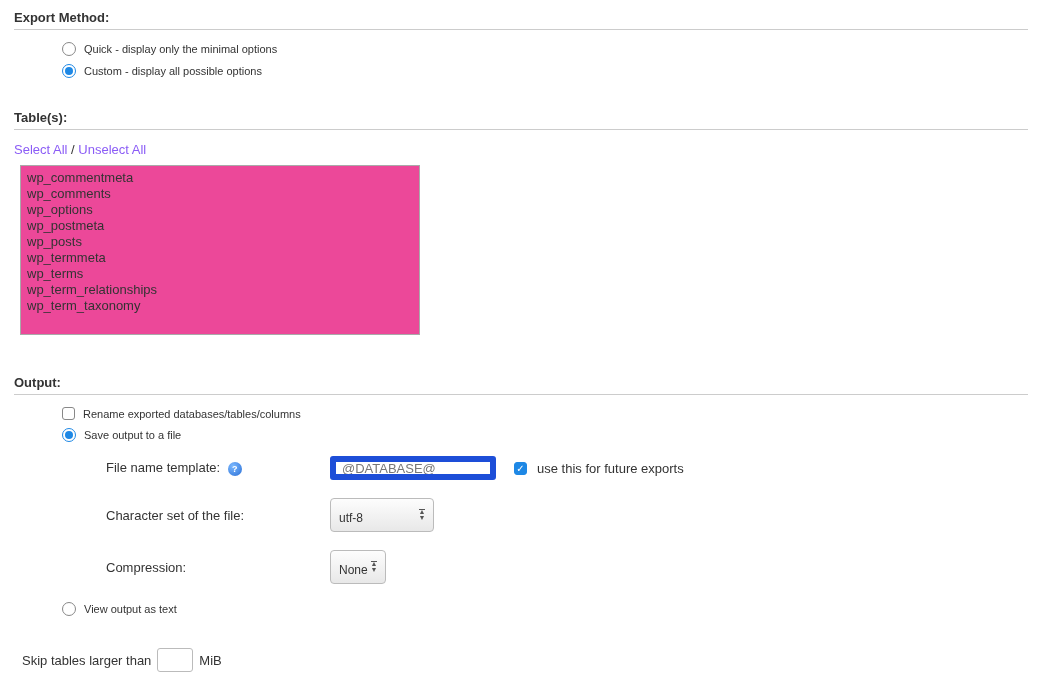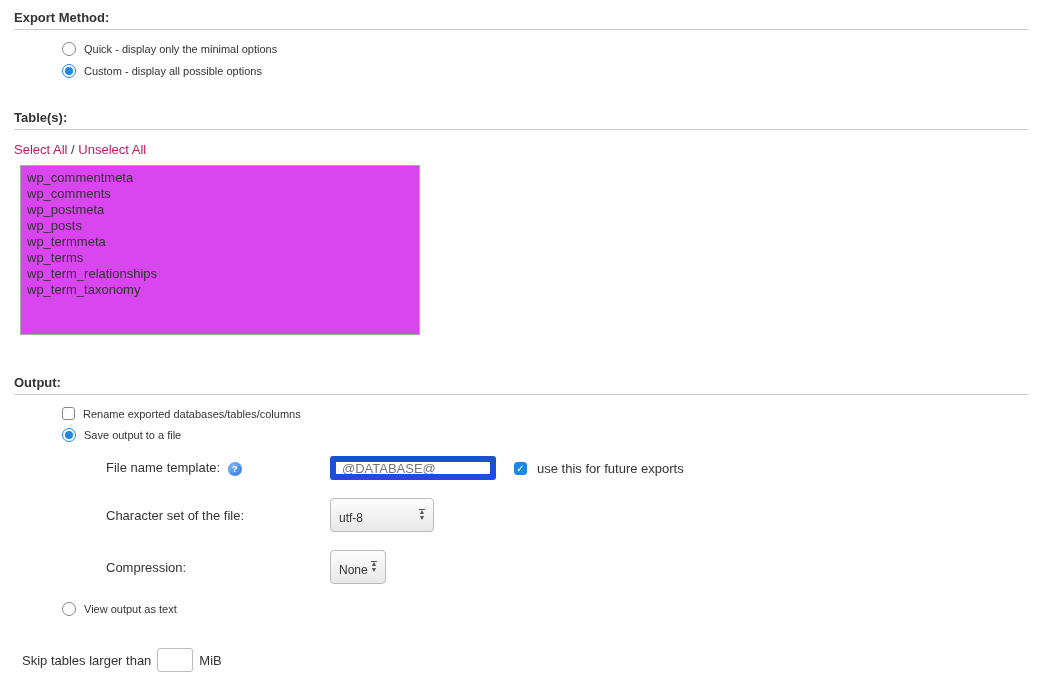--- a/index.html
+++ b/index.html
@@ -60,32 +60,32 @@
     justify-content: center;
     flex-shrink: 0;
     font-size: 10px;
     color: #fff;
   }
   .checkbox.checked {
     background: #1e88e5;
     border-color: #1e88e5;
   }
   .link {
-    color: #be185d;
+    color: #8b5cf6;
     cursor: pointer;
   }
   .link-row {
     margin: 6px 0 8px 0;
     font-size: 13px;
   }
   .table-select {
     width: 400px;
     height: 170px;
     border: 1px solid #a9a9a9;
-    background: #d946ef;
+    background: #ec4899;
     padding: 4px 6px;
     font-size: 13px;
     line-height: 16px;
     color: #333;
     overflow: hidden;
     margin-left: 6px;
   }
   .table-select div { white-space: nowrap; }
   .form-row {
     display: flex;
@@ -219,20 +219,21 @@
 <div class="section-title">Table(s):</div>
 <hr class="hr">
 
 <div class="link-row">
   <span class="link">Select All</span><span> / </span><span class="link">Unselect All</span>
 </div>
 
 <div class="table-select">
   <div>wp_commentmeta</div>
   <div>wp_comments</div>
+  <div>wp_options</div>
   <div>wp_postmeta</div>
   <div>wp_posts</div>
   <div>wp_termmeta</div>
   <div>wp_terms</div>
   <div>wp_term_relationships</div>
   <div>wp_term_taxonomy</div>
 </div>
 
 <div class="spacer-tables"></div>
 <div style="height:14px"></div>

